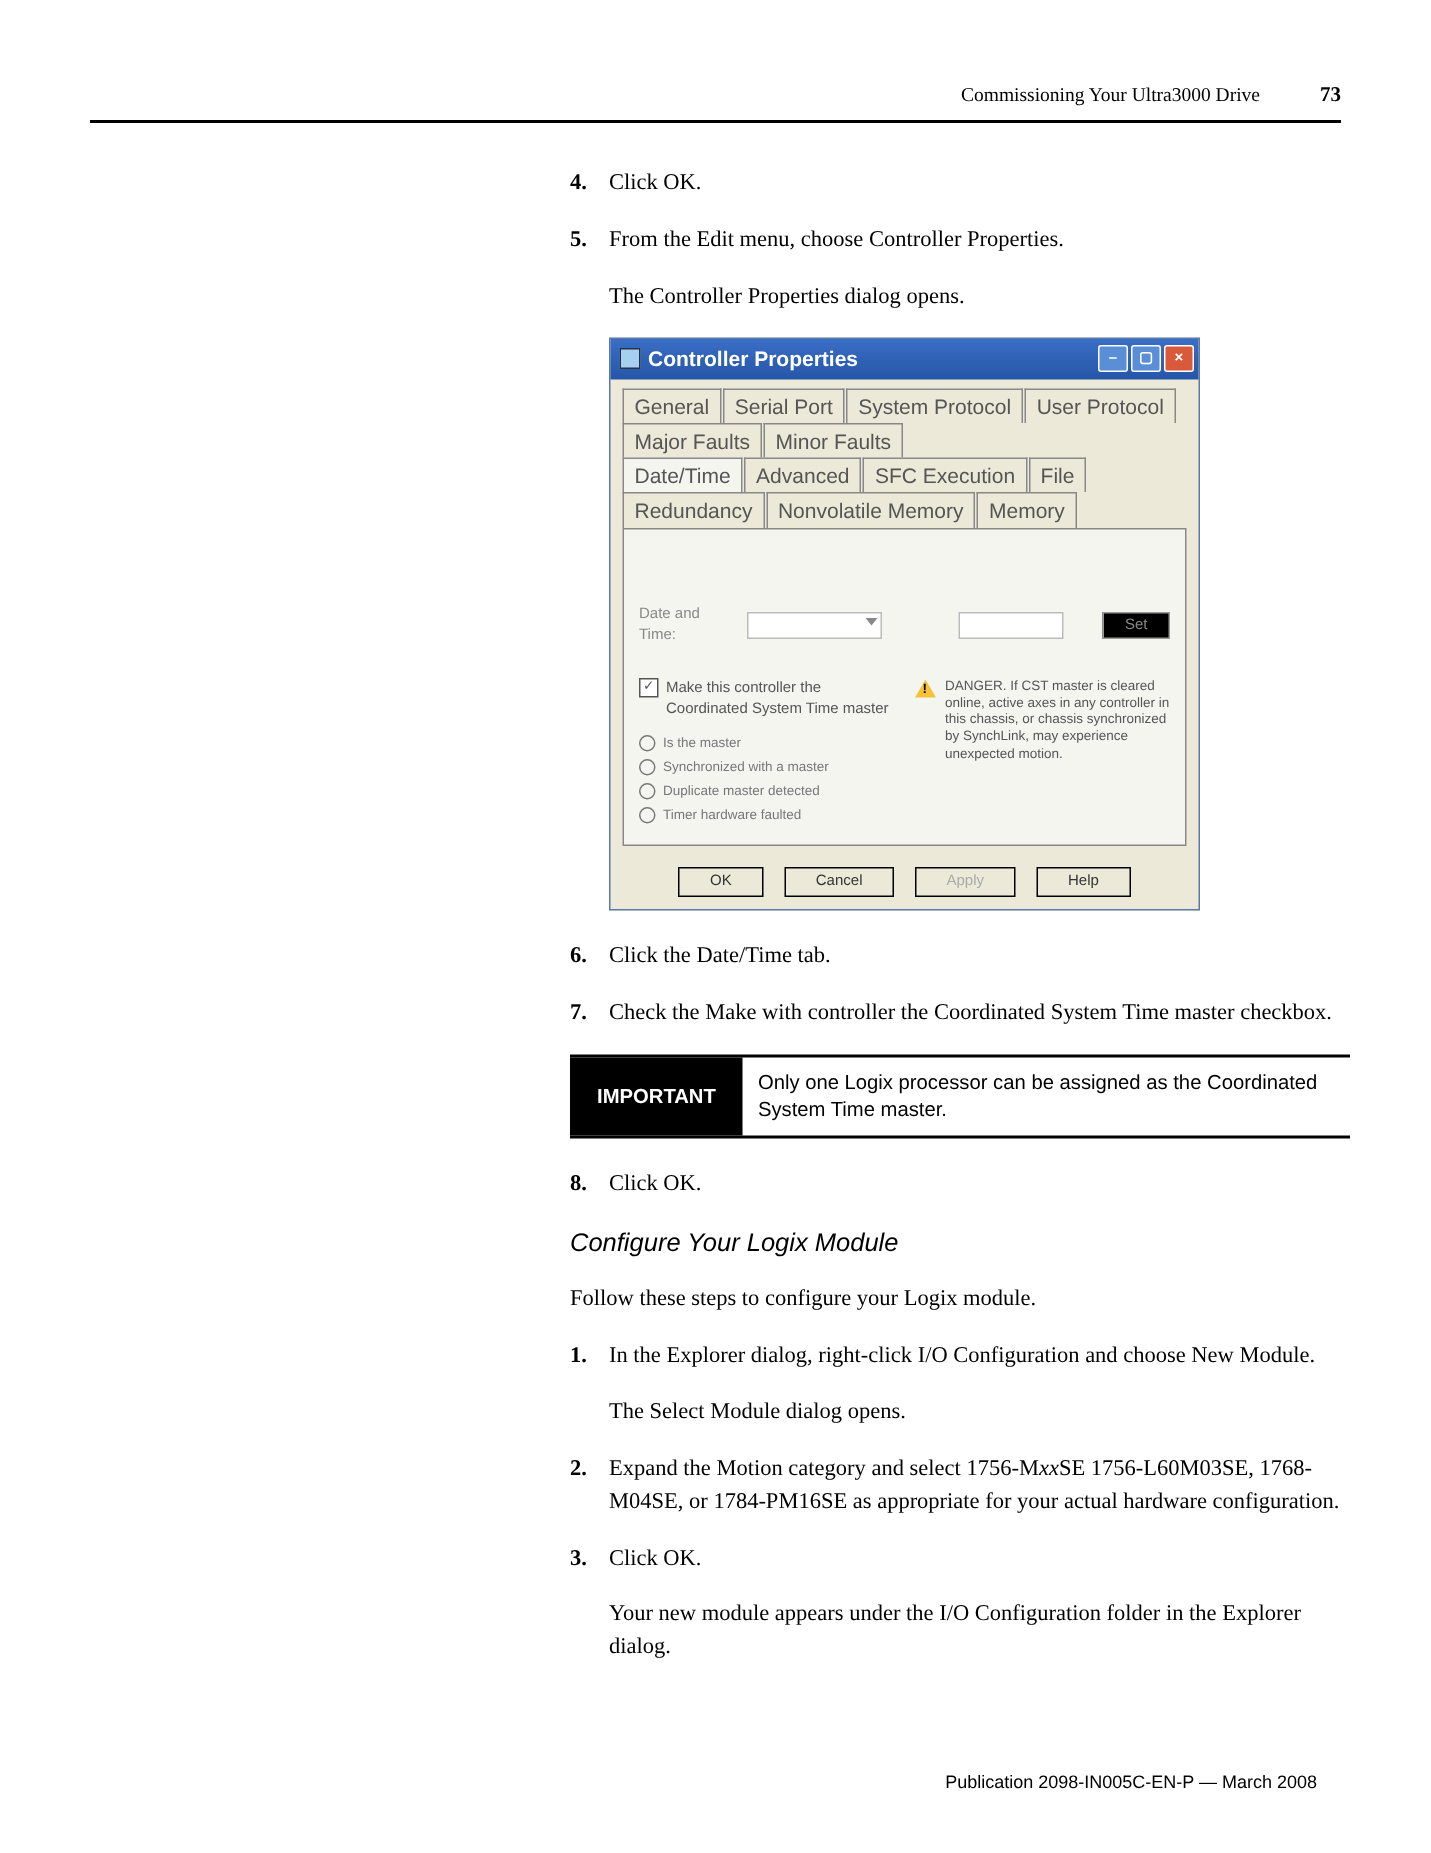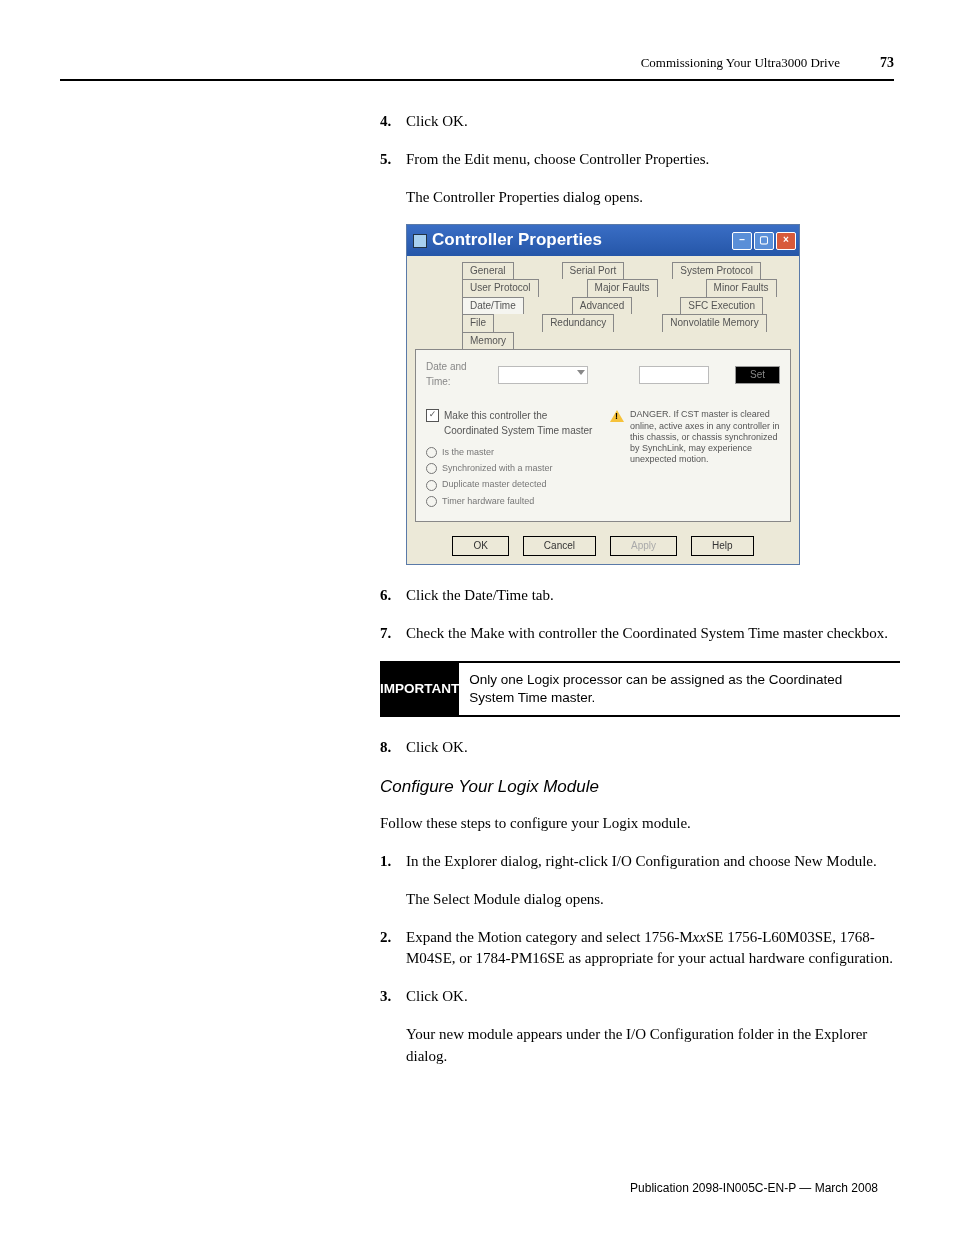--- a/index.html
+++ b/index.html
@@ -65,53 +65,52 @@
     display: flex;
     align-items: center;
   }
   .titlebar .icon {
     display: inline-block;
     width: 12px; height: 12px;
     background: #a7d0f0;
     margin-right: 5px;
     border: 1px solid #234;
   }
-  .titlebar .title { flex: 1; font-size: 17px; }
+  .titlebar .title { flex: 1; font-size: 14px; }
   .winbtn {
     width: 18px; height: 16px;
     margin-left: 2px;
     display: flex; align-items: center; justify-content: center;
     font-size: 10px;
     border: 1px solid #fff;
     border-radius: 2px;
   }
   .win-min { background: #5a8fd8; color:#fff;}
   .win-max { background: #5a8fd8; color:#fff;}
   .win-close { background: #d85a3a; color:#fff; font-weight:bold;}
   .dlg-body { padding: 6px 8px 8px 8px; }
   .tabs-row { display: flex; flex-wrap: wrap; }
   .tab {
     border: 1px solid #888;
     border-bottom: none;
     padding: 1px 7px;
     margin-right: 1px;
     background: #ece9d8;
-    font-size: 10px;
+    font-size: 14px;
     color: #555;
     white-space: nowrap;
-    margin-left: 47px;
   }
   .tab.active { background: #f5f5f0; }
   .tabpanel {
     border: 1px solid #888;
     background: #f5f5f0;
     padding: 10px;
     min-height: 150px;
   }
-  .row-dt { display:flex; align-items:center; gap:6px; color:#888; margin-bottom:20px;}
+  .row-dt { display:flex; align-items:center; gap:6px; color:#888; margin-bottom:20px;margin-top:40px;}
   .field {
     border: 1px solid #bbb; background:#fff; height:16px;
   }
   .field.dd { width:90px; position:relative; }
   .field.dd::after {
     content:""; position:absolute; right:2px; top:3px;
     border-left:4px solid transparent; border-right:4px solid transparent;
     border-top:5px solid #888;
   }
   .field.time { width:70px; }
@@ -148,21 +147,21 @@
     border-top: 2px solid #000;
     border-bottom: 2px solid #000;
     margin: 10px 0 20px 0;
     font-family: Arial, Helvetica, sans-serif;
     font-size: 13.5px;
   }
   .important-label {
     background: #000;
     color: #fff;
     font-weight: bold;
-    padding: 8px 0;
+    padding: 8px 18px;
     display:flex; align-items:center;
   }
   .important-text {
     padding: 8px 10px;
     line-height: 1.35;
   }
 
   .subhead {
     font-style: italic;
     font-size: 17px;

